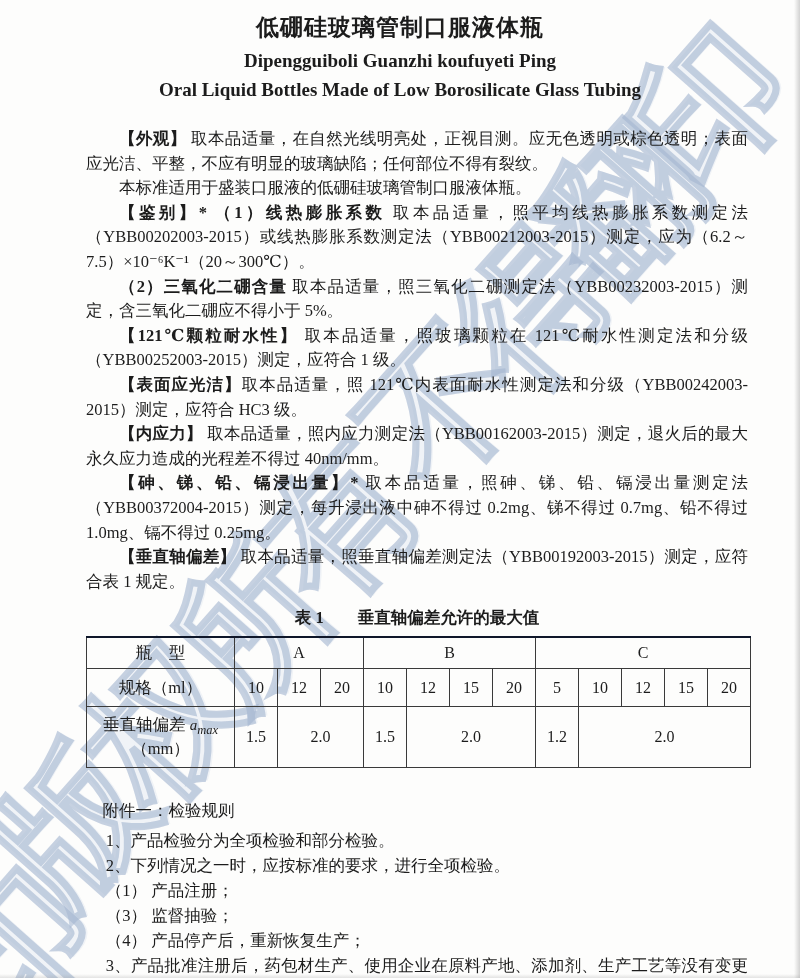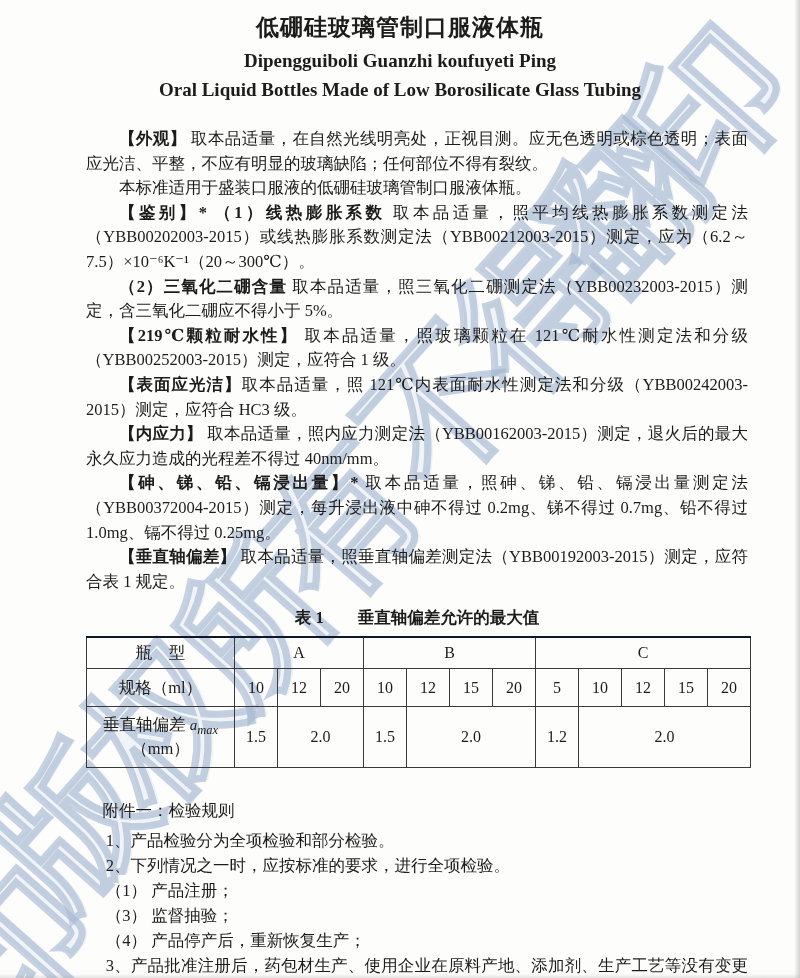--- a/index.html
+++ b/index.html
@@ -88,21 +88,21 @@
 
     <h1 class="title-cn">低硼硅玻璃管制口服液体瓶</h1>
     <p class="title-sub">Dipengguiboli Guanzhi koufuyeti Ping</p>
     <p class="title-sub">Oral Liquid Bottles Made of Low Borosilicate Glass Tubing</p>
 
     <div class="body-text">
       <p class="para"><b class="ph">【外观】</b><span> 取本品适量，在自然光线明亮处，正视目测。应无色透明或棕色透明；表面应光洁、平整，不应有明显的玻璃缺陷；任何部位不得有裂纹。</span></p>
       <p class="para"><span>本标准适用于盛装口服液的低硼硅玻璃管制口服液体瓶。</span></p>
       <p class="para"><b class="ph">【鉴别】* （1）线热膨胀系数</b><span> 取本品适量，照平均线热膨胀系数测定法（YBB00202003-2015）或线热膨胀系数测定法（YBB00212003-2015）测定，应为（6.2～7.5）×10⁻⁶K⁻¹（20～300℃）。</span></p>
       <p class="para"><b class="ph">（2）三氧化二硼含量</b><span> 取本品适量，照三氧化二硼测定法（YBB00232003-2015）测定，含三氧化二硼应不得小于 5%。</span></p>
-      <p class="para"><b class="ph">【219℃颗粒耐水性】</b><span> 取本品适量，照玻璃颗粒在 121℃耐水性测定法和分级（YBB00252003-2015）测定，应符合 1 级。</span></p>
+      <p class="para"><b class="ph">【121℃颗粒耐水性】</b><span> 取本品适量，照玻璃颗粒在 121℃耐水性测定法和分级（YBB00252003-2015）测定，应符合 1 级。</span></p>
       <p class="para"><b class="ph">【表面应光洁】</b><span>取本品适量，照 121℃内表面耐水性测定法和分级（YBB00242003-2015）测定，应符合 HC3 级。</span></p>
       <p class="para"><b class="ph">【内应力】</b><span> 取本品适量，照内应力测定法（YBB00162003-2015）测定，退火后的最大永久应力造成的光程差不得过 40nm/mm。</span></p>
       <p class="para"><b class="ph">【砷、锑、铅、镉浸出量】*</b><span> 取本品适量，照砷、锑、铅、镉浸出量测定法（YBB00372004-2015）测定，每升浸出液中砷不得过 0.2mg、锑不得过 0.7mg、铅不得过 1.0mg、镉不得过 0.25mg。</span></p>
       <p class="para"><b class="ph">【垂直轴偏差】</b><span> 取本品适量，照垂直轴偏差测定法（YBB00192003-2015）测定，应符合表 1 规定。</span></p>
     </div>
 
     <div class="tbl-caption">
       <span class="cap-label">表 1</span><span>垂直轴偏差允许的最大值</span>
     </div>
 

